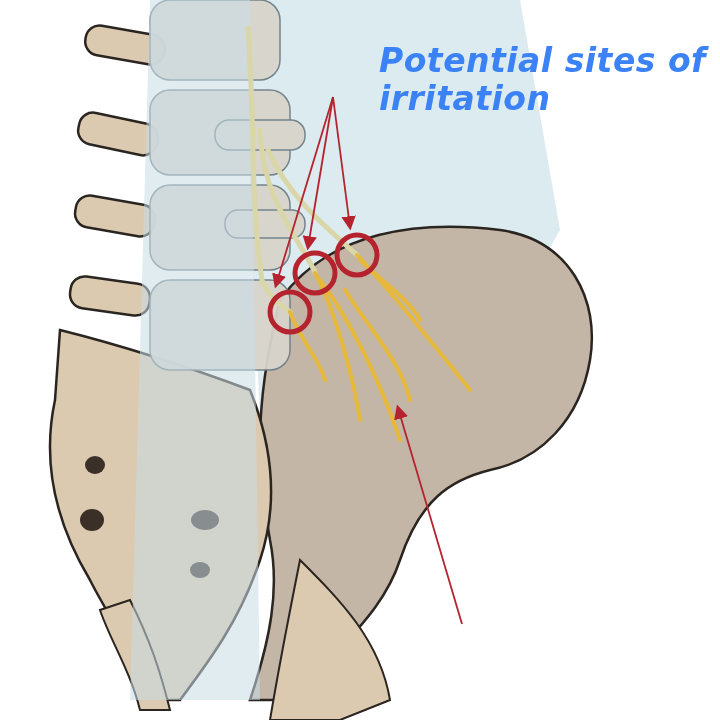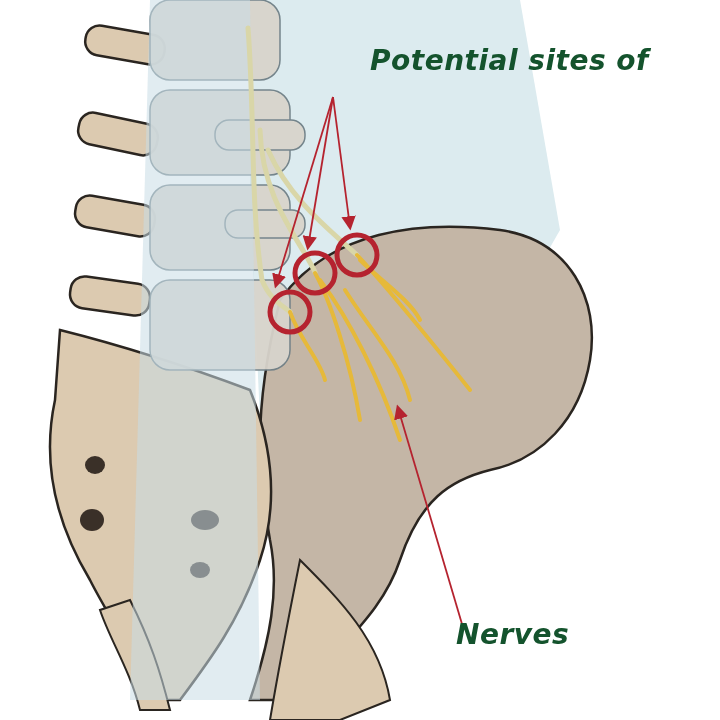--- a/index.html
+++ b/index.html
@@ -1,18 +1,18 @@
 <!DOCTYPE html>
 <html><head>
 <meta charset="utf-8">
 <style>
   html,body{margin:0;padding:0;background:#ffffff;}
   #stage{position:relative;width:720px;height:720px;overflow:hidden;background:#ffffff;font-family:"DejaVu Sans",sans-serif;}
   svg{position:absolute;left:0;top:0;}
-  .label{position:absolute;color:#14532d;font-weight:bold;font-style:italic;font-size:28px;line-height:38px;letter-spacing:0.5px;}
+  .label{position:absolute;color:#3b82f6;font-weight:bold;font-style:italic;font-size:33px;line-height:38px;letter-spacing:0.5px;margin-left:9px;}
   #lbl-sites{left:370px;top:42px;width:340px;}
   #lbl-cluneal{left:456px;top:616px;width:200px;}
 </style>
 </head>
 <body>
 
 <div id="stage">
   <svg width="720" height="720" viewBox="0 0 720 720">
 
     <polygon points="250,0 520,0 560,230 520,300 260,420 250,200" fill="#dcebef"></polygon>
@@ -76,17 +76,17 @@
     <g stroke="#b5232f" stroke-width="1.8" fill="none" marker-end="url(#ah)">
       <line x1="333" y1="97" x2="276" y2="285"></line>
       <line x1="333" y1="97" x2="308" y2="247"></line>
       <line x1="333" y1="97" x2="350" y2="227"></line>
       <line x1="462" y1="624" x2="398" y2="408"></line>
     </g>
   </svg>
 
   <div class="label" id="lbl-sites">
     <div>Potential sites of</div>
+    <div>irritation</div>
   </div>
   <div class="label" id="lbl-cluneal">
-    <div>Nerves</div>
   </div>
 </div>
 
 </body></html>

